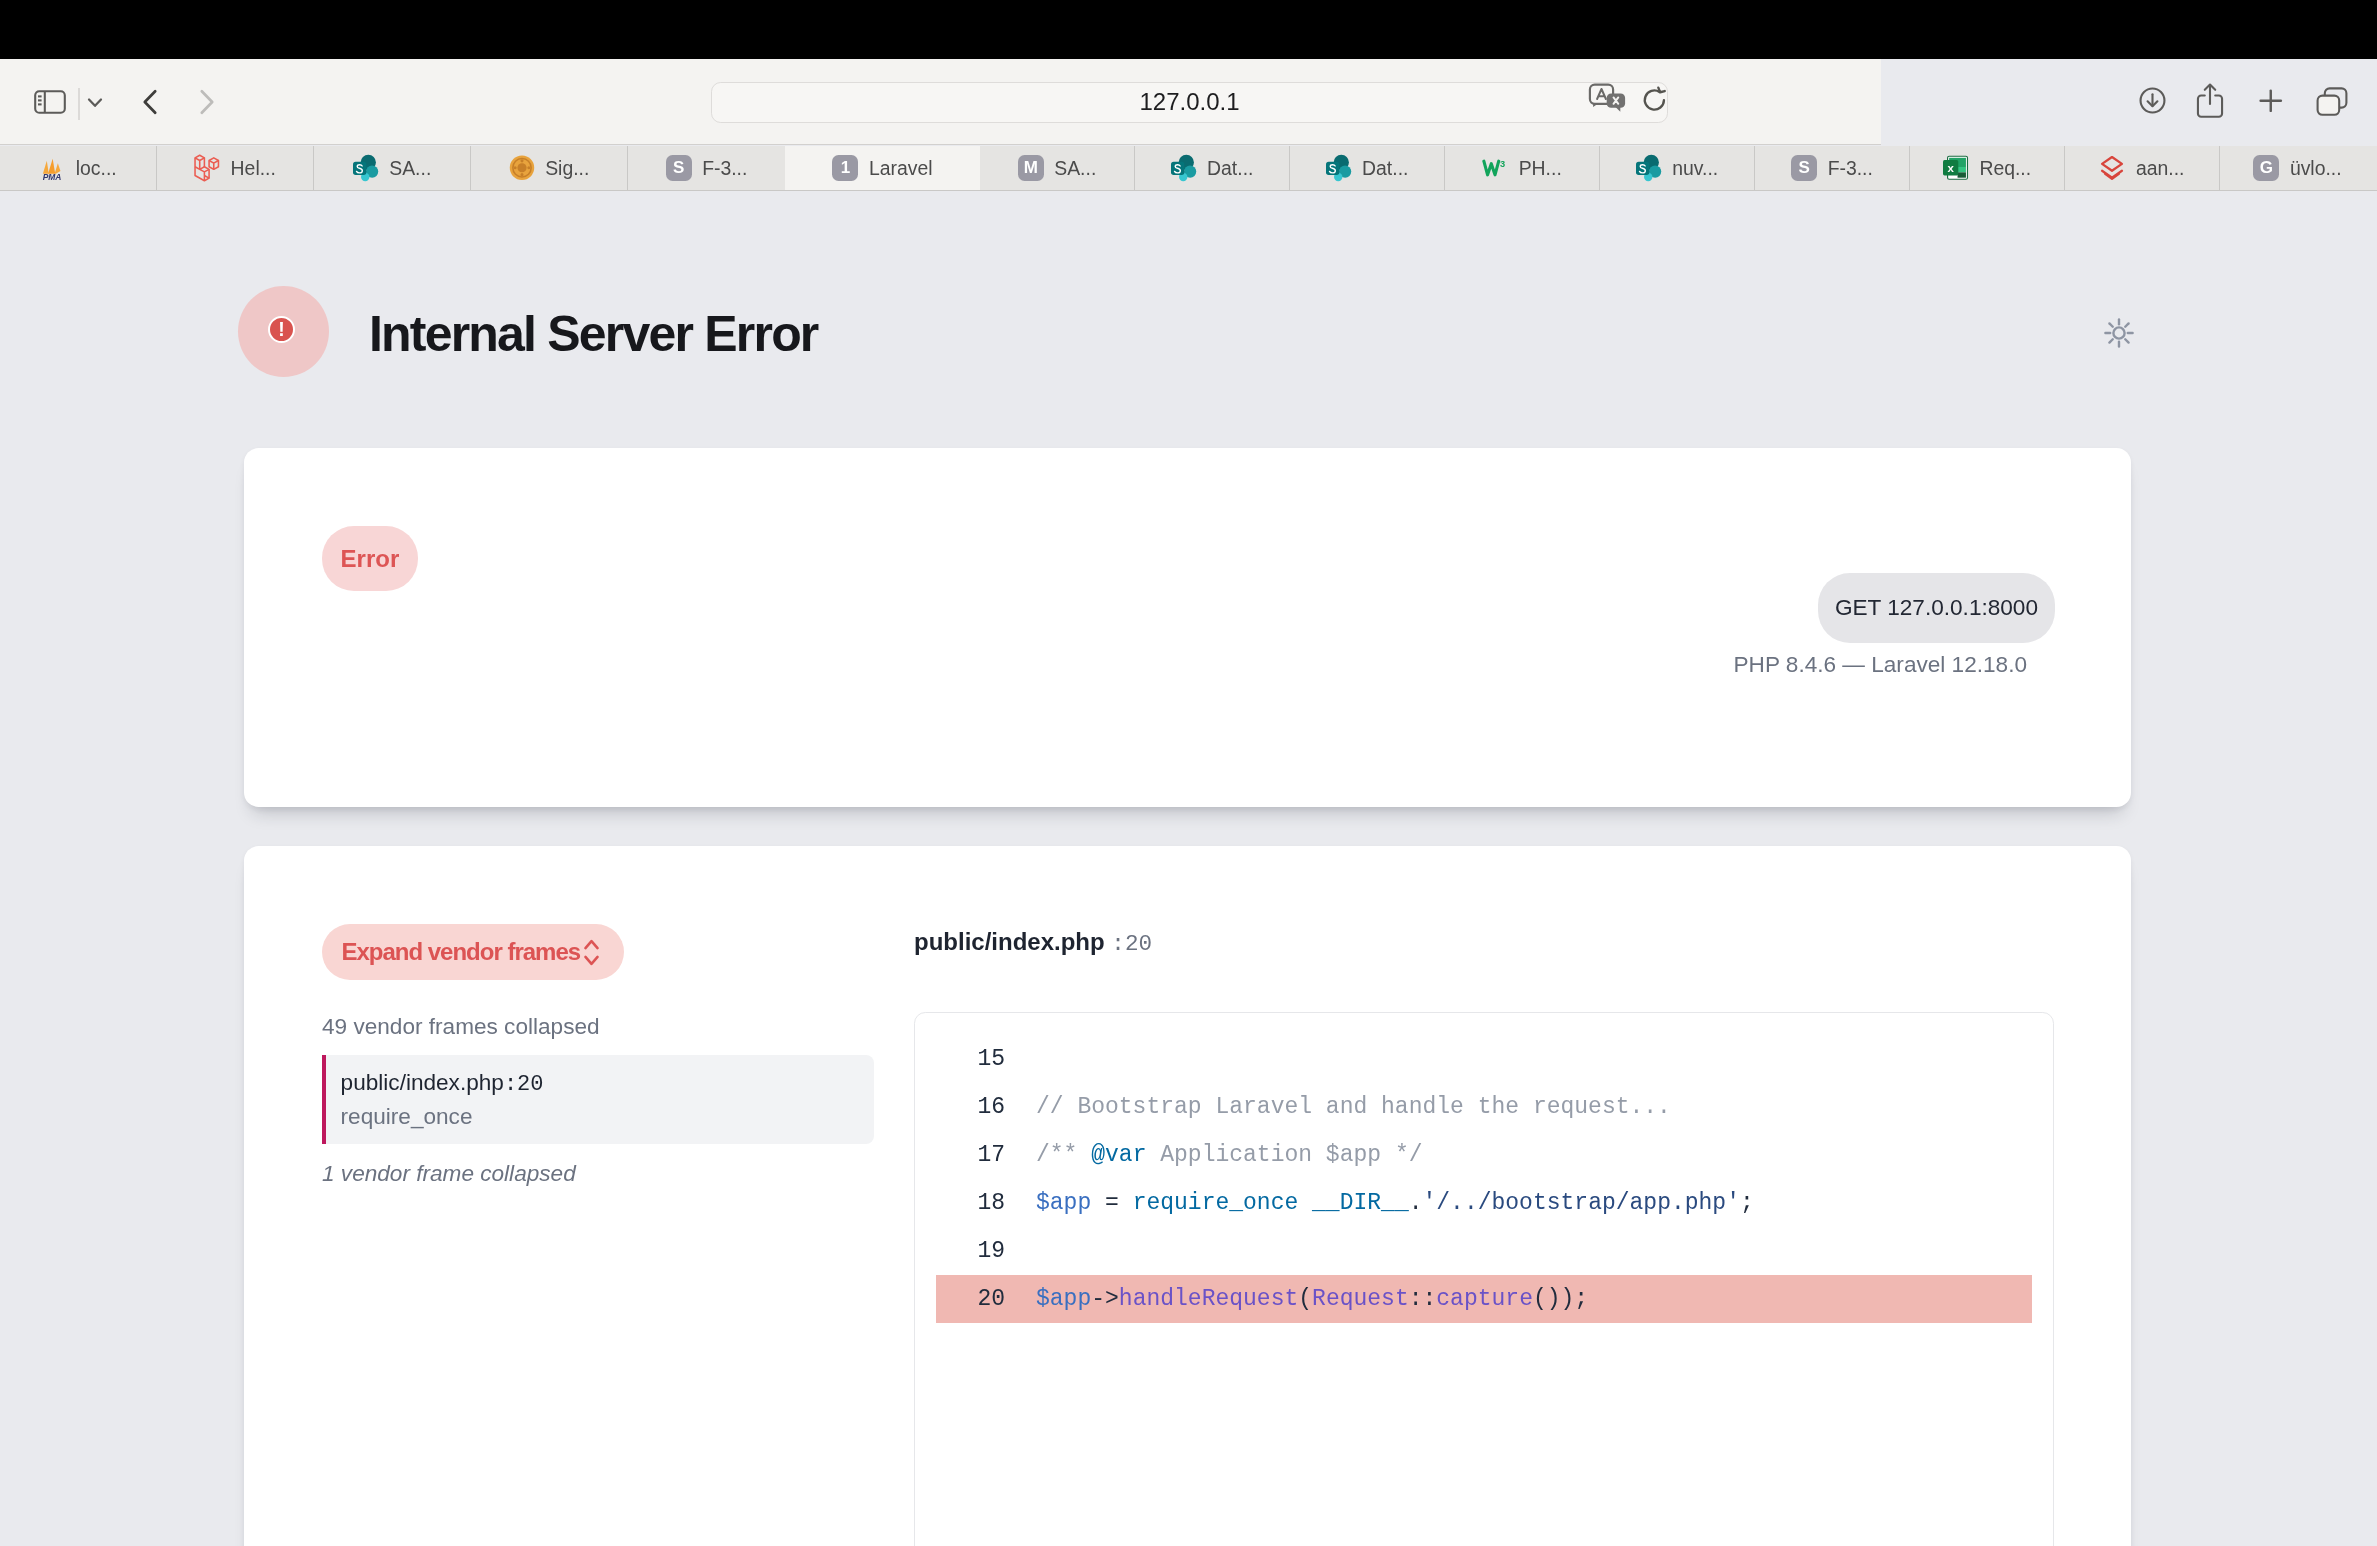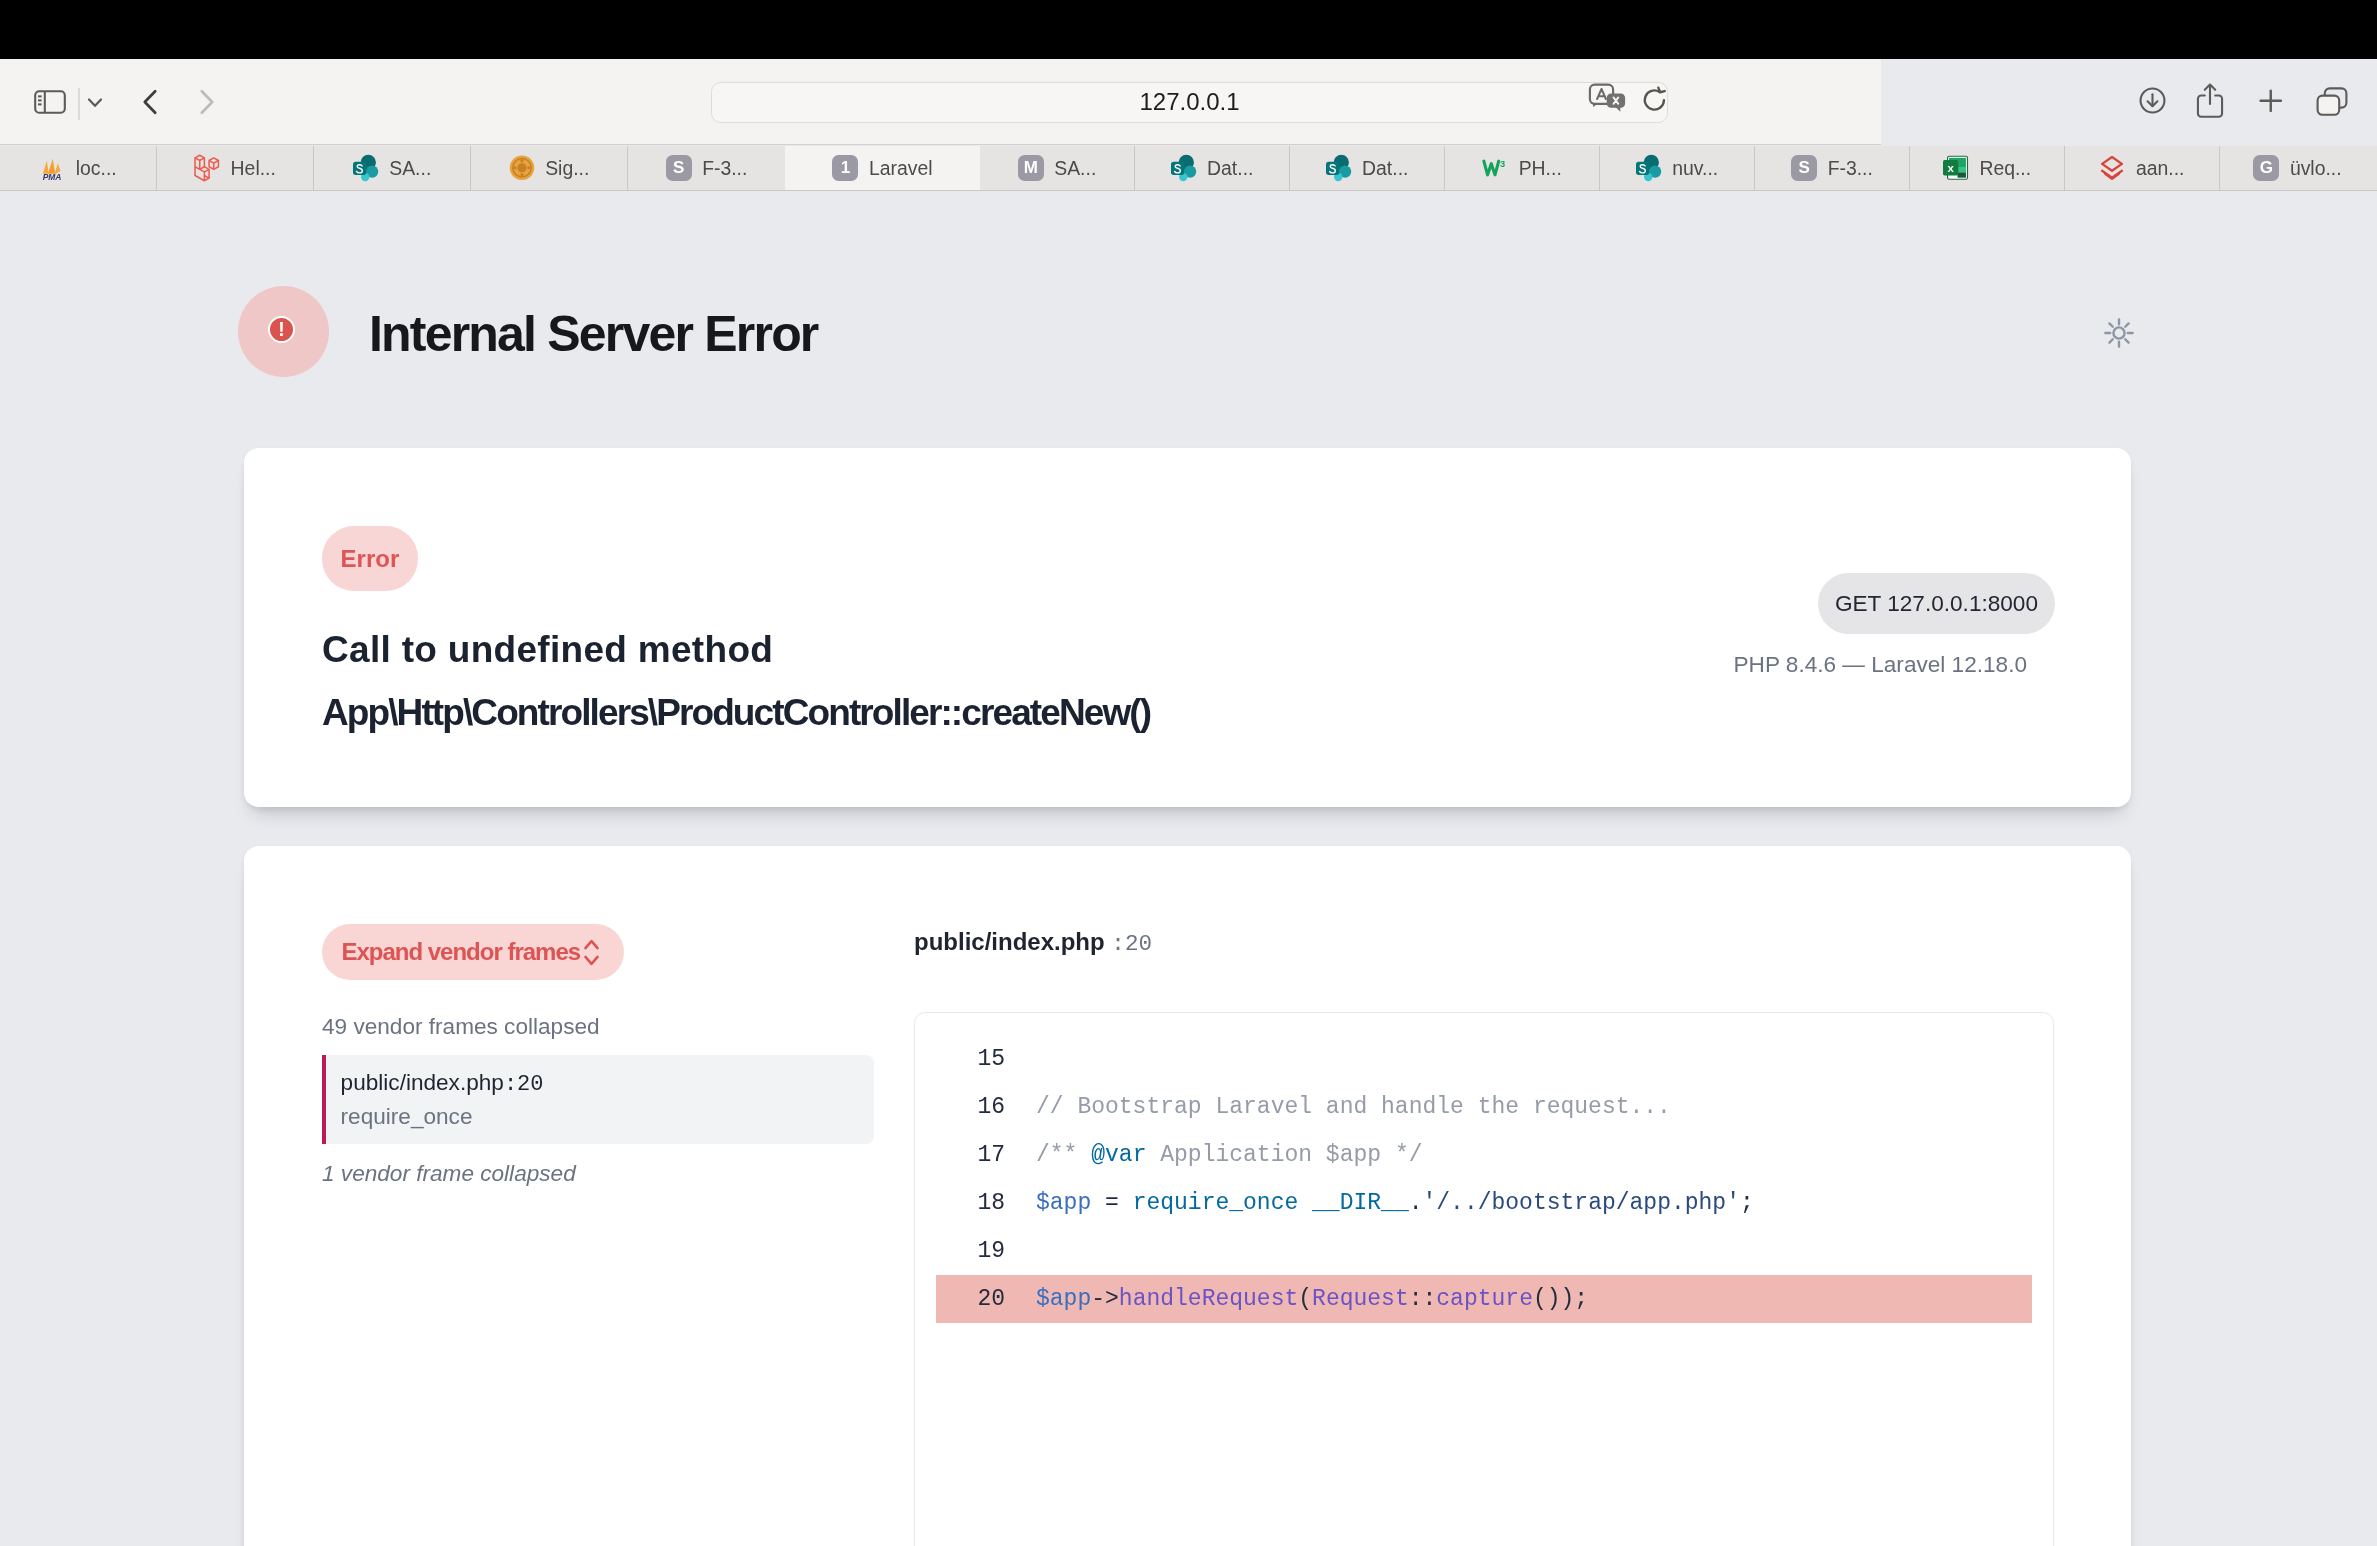--- a/index.html
+++ b/index.html
@@ -17,21 +17,21 @@
 .gsq { width:26px; height:26px; border-radius:6.5px; background:#9a99a4; color:#fff; font-weight:bold; font-size:17px; display:flex; align-items:center; justify-content:center; }
 .content { position:absolute; left:0; top:193px; width:2377px; height:1353px; }
 .hdr-ic { position:absolute; left:238px; top:93px; width:91px; height:91px; border-radius:50%; background:#efc7c7; }
 .hdr-ic .inner { position:absolute; left:30px; top:30px; width:27px; height:27px; border-radius:50%; background:#d9534f; border:2.4px solid #fff; color:#fff; display:flex; align-items:center; justify-content:center; font-weight:bold; font-size:19.4px; }
 h1.title { position:absolute; left:349px; top:112px; font-size:50px; font-weight:bold; color:#17181c; letter-spacing:-1.8px;margin-left:20px; }
 .sun { position:absolute; left:2103px; top:124px; }
 .card { position:absolute; left:244px; width:1887px; background:#fff; border-radius:14.6px; box-shadow:0 14.6px 18px -9.7px rgba(30,35,48,0.22), 0 2.4px 4.9px rgba(30,35,48,0.06); }
 .card1 { top:255px; height:359px; }
 .badge-error { position:absolute; left:78px; top:78px; height:65px; padding:0 18.6px; border-radius:32px; background:#f8d6d6; color:#dd5555; font-weight:bold; font-size:24px; display:flex; align-items:center; }
 .headline { position:absolute; left:78px; top:170px; font-size:37px; line-height:63px; font-weight:bold; color:#1b2230; letter-spacing:-1.9px; }
-.getpill { position:absolute; right:76px; top:125px; height:61px; padding:0 17px; border-radius:32px; background:#e5e5e8; color:#222733; font-size:22.6px; display:flex; align-items:center; }
+.getpill { position:absolute; right:76px; top:125px; height:70px; padding:0 17px; border-radius:32px; background:#e5e5e8; color:#222733; font-size:22.6px; display:flex; align-items:center; }
 .phpver { position:absolute; right:104px; top:204px; font-size:22.6px; color:#6b7280; }
 .card2 { top:653px; height:809px; }
 .btn-expand { position:absolute; left:78px; top:78px; width:302px; height:56px; border-radius:32px; background:#f9d6d3; color:#dc5454; font-weight:bold; font-size:24px; letter-spacing:-1px; display:flex; align-items:center; padding-left:19.4px; gap:3.2px; }
 .vf1 { position:absolute; left:78px; top:168px; font-size:22.6px; color:#6b7280; }
 .frame { position:absolute; left:78px; top:209px; width:552px; height:89px; background:#f2f3f5; border-left:4px solid #be185d; border-radius:0 8px 8px 0; }
 .frame .t1 { position:absolute; left:14.6px; top:15.4px; font-size:22.6px; color:#1e2430; }
 .frame .t1 .mono { font-family:"Liberation Mono", monospace; font-size:22px; }
 .frame .t2 { position:absolute; left:14.6px; top:49px; font-size:22.6px; color:#6b7280; }
 .vf2 { position:absolute; left:78px; top:315px; font-size:22.6px; color:#6b7280;font-style:italic; }
 .codehdr { position:absolute; left:670px; top:82px; font-size:24px; font-weight:bold; color:#1e2430; }
@@ -207,21 +207,20 @@
       <line x1="20" y1="31" x2="20" y2="37"></line>
       <line x1="3" y1="20" x2="9" y2="20"></line>
       <line x1="31" y1="20" x2="37" y2="20"></line>
       <line x1="8" y1="8" x2="12.2" y2="12.2"></line>
       <line x1="27.8" y1="27.8" x2="32" y2="32"></line>
       <line x1="8" y1="32" x2="12.2" y2="27.8"></line>
       <line x1="27.8" y1="12.2" x2="32" y2="8"></line>
     </svg>
   <div class="card card1">
     <div class="badge-error">Error</div>
-    <div class="headline"><span style="letter-spacing:0.3px">Call to undefined method</span><br>App\Http\Controllers\ProductController::createNew()</div>
     <div class="getpill">GET 127.0.0.1:8000</div>
     <div class="phpver">PHP 8.4.6 — Laravel 12.18.0</div>
   </div>
   <div class="card card2">
     <div class="btn-expand">Expand vendor frames
       <svg class="icon" width="17" height="29" viewBox="0 0 21 36" fill="none" stroke="#dc5454" stroke-width="3.2" stroke-linecap="round" stroke-linejoin="round">
           <path d="M3 12.5 L10.5 4 L18 12.5"></path>
           <path d="M3 23.5 L10.5 32 L18 23.5"></path>
         </svg>
     </div>

